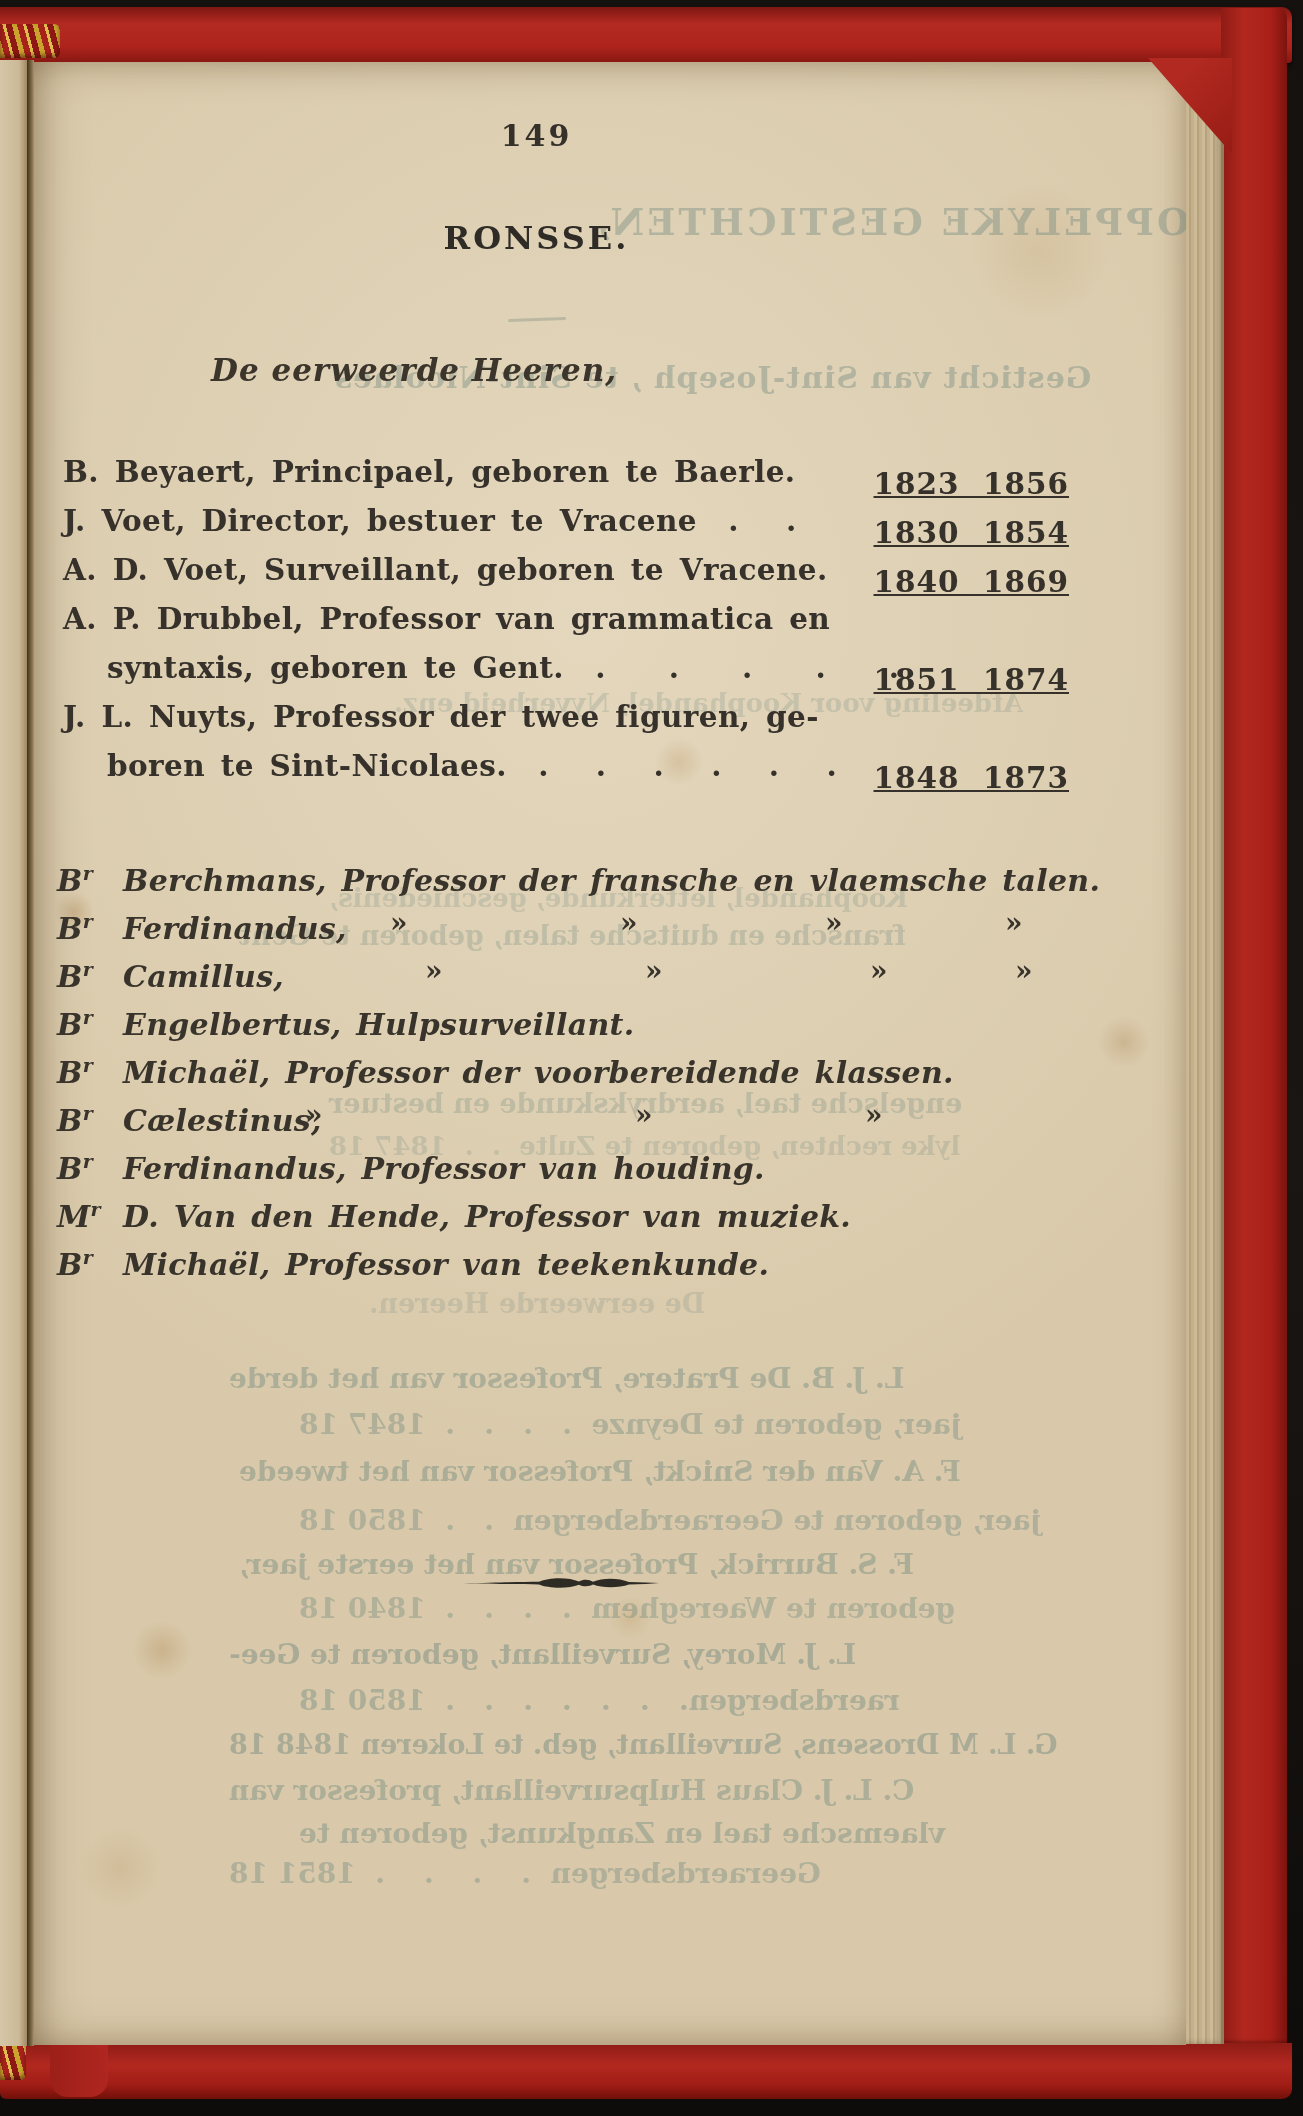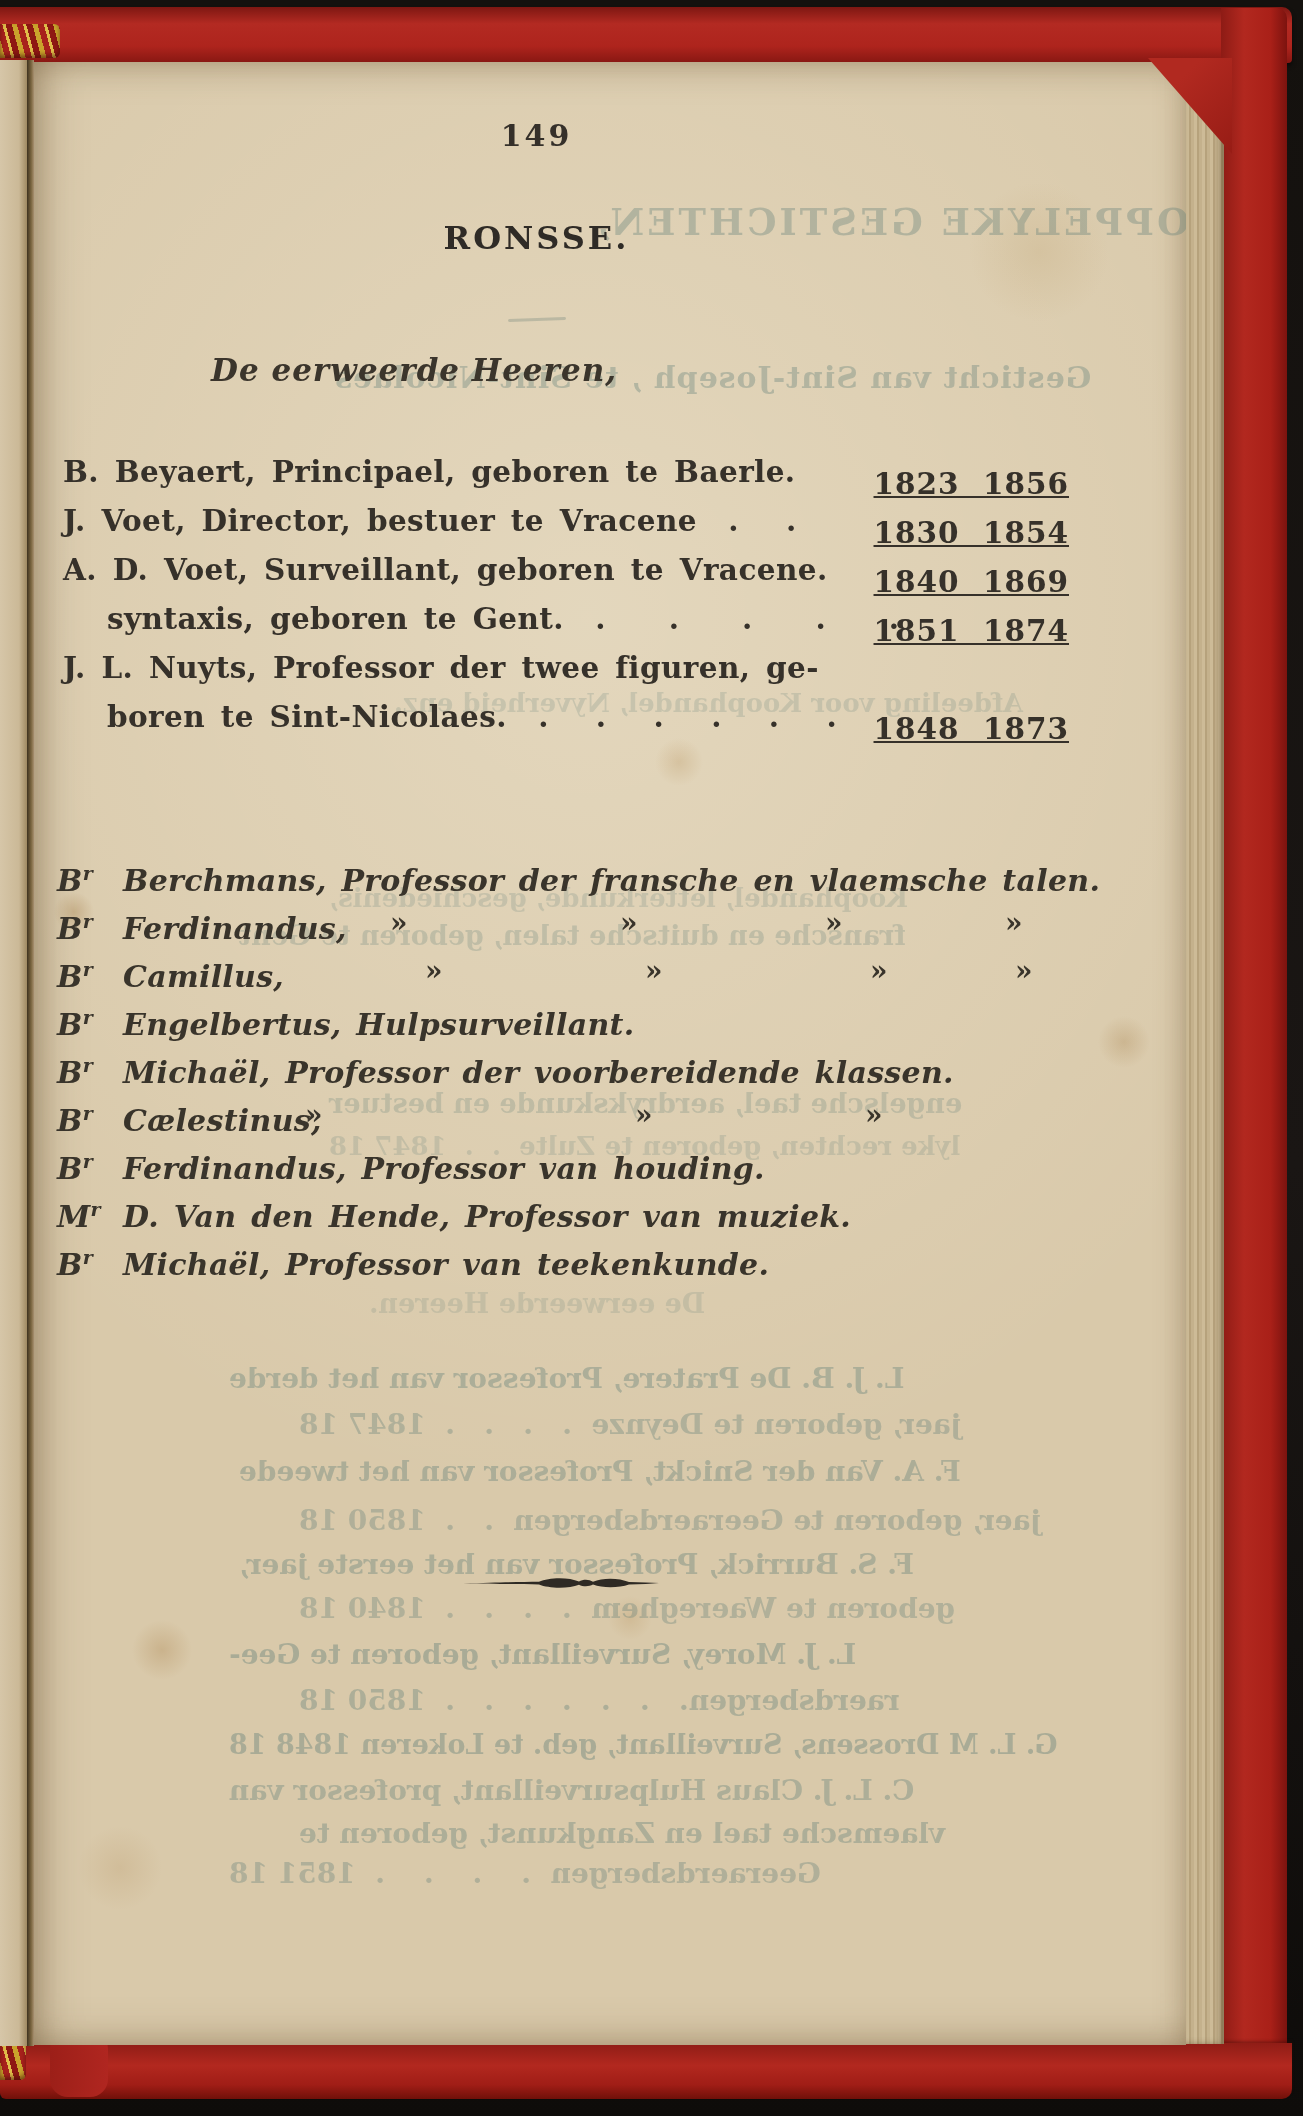--- a/index.html
+++ b/index.html
@@ -154,20 +154,24 @@
       <span class="cdates">1823 1856</span>
     </div>
     <div class="cline">
       <span class="ctext">J. Voet, Director, bestuer te Vracene  .   .</span>
       <span class="cdates">1830 1854</span>
     </div>
     <div class="cline">
       <span class="ctext">A. D. Voet, Surveillant, geboren te Vracene.</span>
       <span class="cdates">1840 1869</span>
     </div>
+    <div class="cline">
+      <span class="ctext">A. P. Drubbel, Professor van grammatica en</span>
+      <span class="cdates"></span>
+    </div>
     <div class="cline indent">
       <span class="ctext">syntaxis, geboren te Gent.  .    .    .    .    .</span>
       <span class="cdates">1851 1874</span>
     </div>
     <div class="cline">
       <span class="ctext">J. L. Nuyts, Professor der twee figuren, ge-</span>
       <span class="cdates"></span>
     </div>
     <div class="cline indent">
       <span class="ctext">boren te Sint-Nicolaes.  .   .   .   .   .   .</span>

